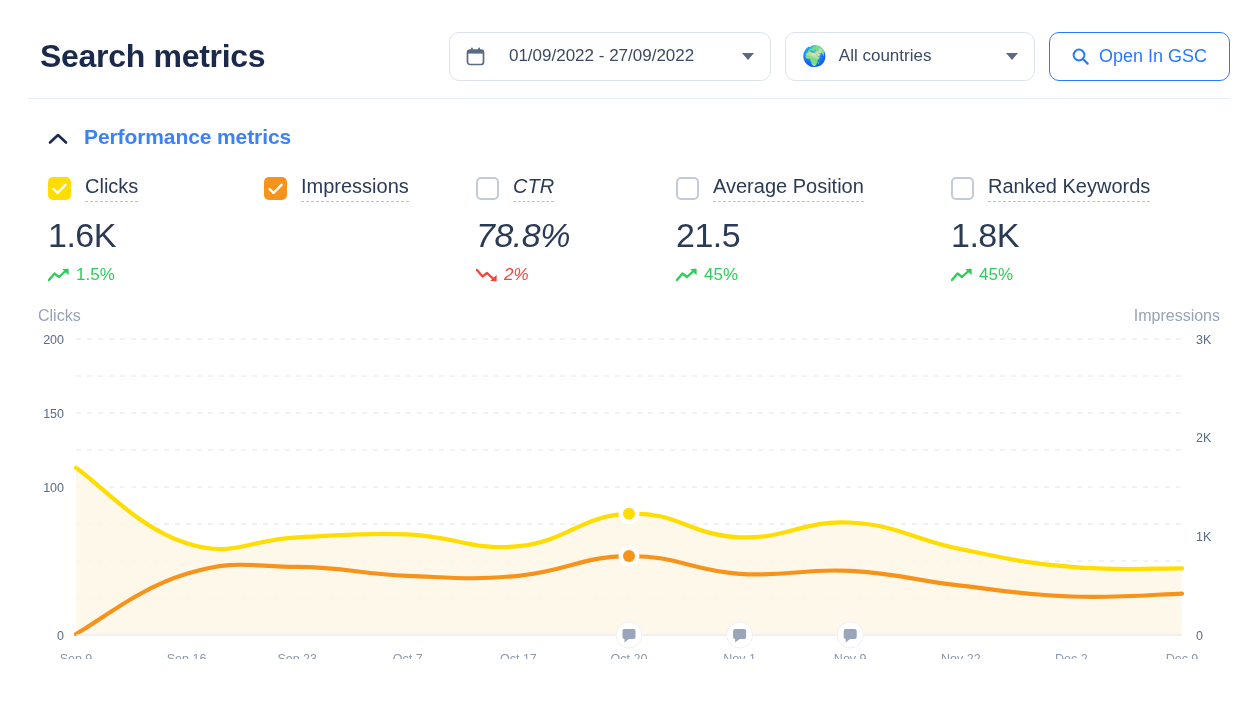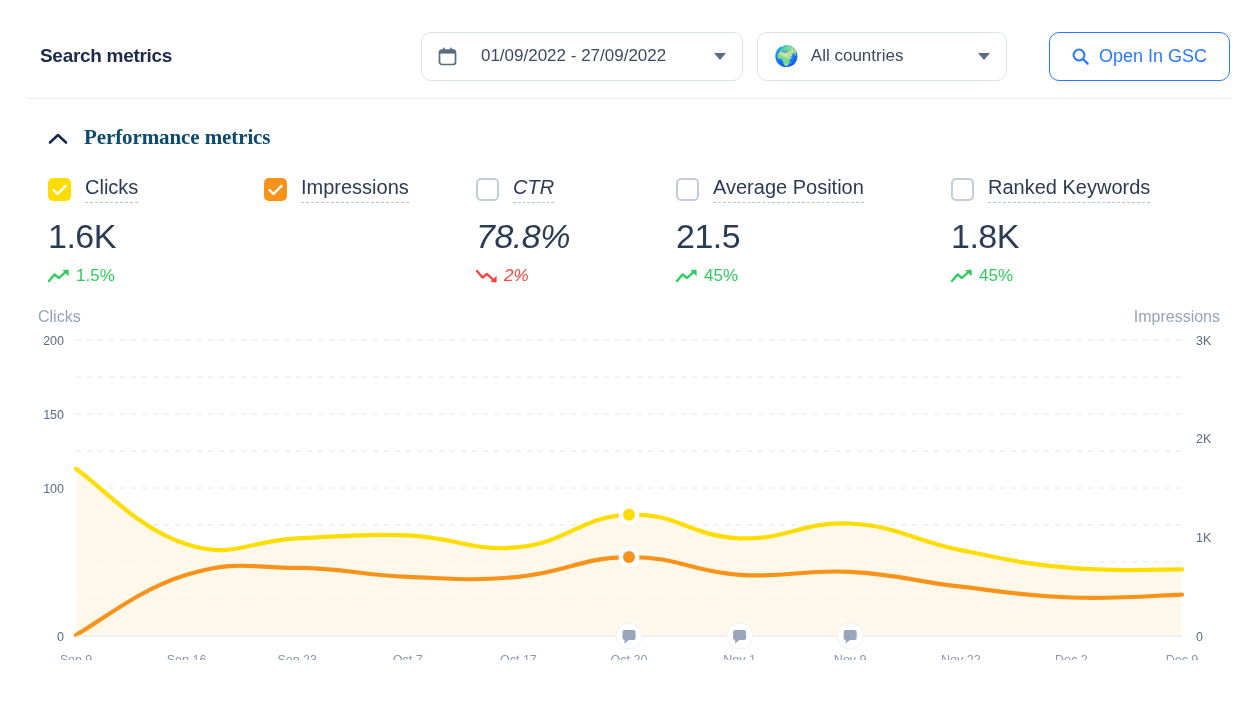--- a/index.html
+++ b/index.html
@@ -17,21 +17,21 @@
     overflow: hidden;
   }
 
   
   .header {
     display: flex; align-items: center;
     padding: 22px 28px 0 40px;
     height: 90px;
   }
   .page-title {
-    font-size: 19px; font-weight: bold;
+    font-size: 32px; font-weight: bold;
     color: #1b2a4b; letter-spacing: -0.3px;
     white-space: nowrap;
   }
   .header-controls {
     margin-left: auto;
     display: flex; align-items: center; gap: 14px;
   }
   .ctrl {
     display: flex; align-items: center;
     height: 49px; border: 1px solid #dde3ee;
@@ -55,39 +55,38 @@
     border-right: 6px solid transparent;
     border-top: 7px solid #5a6b85;
     flex: 0 0 auto;
   }
   .btn-gsc {
     display: flex; align-items: center; gap: 10px;
     height: 49px; padding: 0 22px;
     border: 1.6px solid #2979ff; border-radius: 10px;
     background: #fff; color: #2979ff;
     font-size: 18px; font-weight: 500;
-    cursor: pointer; white-space: nowrap; margin-left: 28px;
+    cursor: pointer; white-space: nowrap;
   }
   .btn-gsc svg { display: block; }
 
   .divider {
     height: 1px; background: #e8ecf3;
     margin: 8px 28px 0 28px;
   }
 
   
   .section-head {
     display: flex; align-items: center; gap: 16px;
     padding: 26px 0 0 48px;
   }
   .chev { width: 20px; height: 13px; cursor: pointer; }
   .section-title {
-    font-size: 21px; font-weight: bold; color: #0c4a6e;
+    font-size: 21px; font-weight: bold; color: #3b82f6;
     letter-spacing: -0.1px;
-    font-family: Liberation Serif, serif;
   }
 
   
   .metrics {
     display: flex; align-items: flex-start;
     padding: 26px 0 0 48px;
   }
   .metric { flex: 0 0 auto; }
   .m-clicks { width: 216px; }
   .m-impr { width: 212px; }

